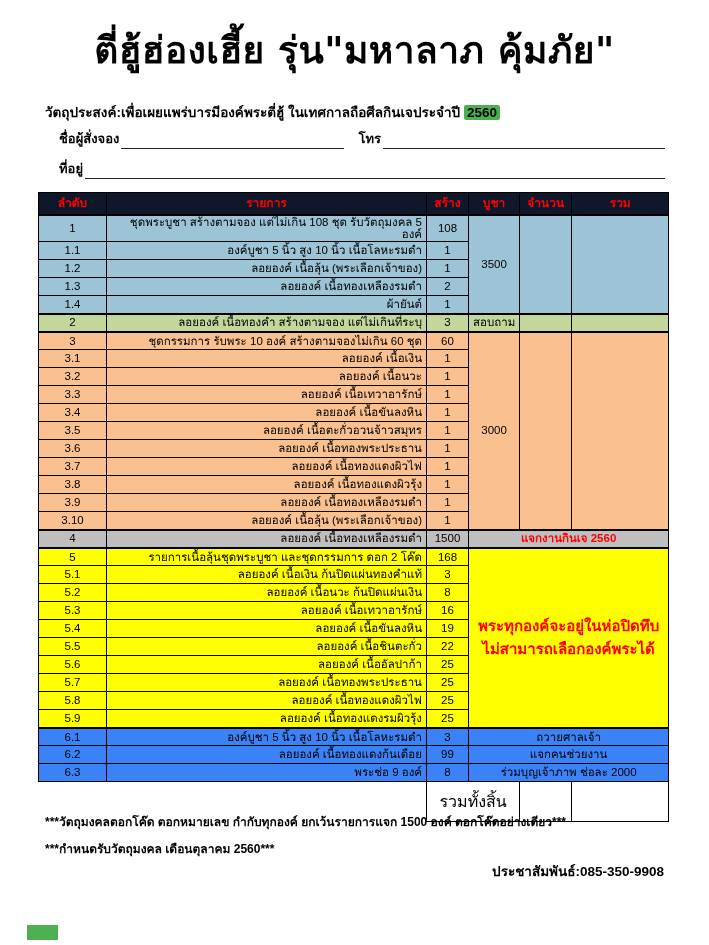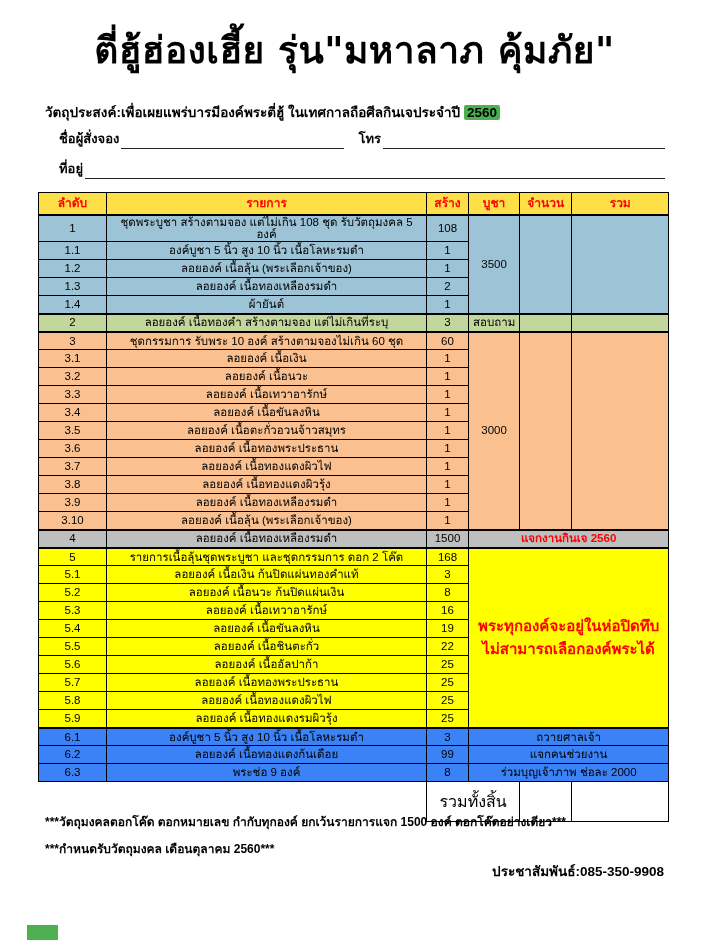--- a/index.html
+++ b/index.html
@@ -24,29 +24,29 @@
   .grow { flex:1; }
   .w280 { width:282px; }
   .w115 { width:118px; }
   .gap { width:14px; }
 
   table.order { position:absolute; top:192px; left:38px; border-collapse:collapse; table-layout:fixed; }
   td {
     border:1px solid #000; font-size:11.5px; line-height:1.12;
     height:18px; padding:0 4px; text-align:center; overflow:hidden;
   }
-  tr.head td { background:#fde047; color:#ff0000; font-weight:bold; font-size:12px; height:22px; }
+  tr.head td { background:#0f172a; color:#ff0000; font-weight:bold; font-size:12px; height:22px; }
   tr.blue td   { background:#9dc3d6; }
   tr.green1 td { background:#c3d69b; }
   tr.orange td { background:#fac090; }
   tr.gray td   { background:#bfbfbf; }
   tr.yellow td { background:#ffff00; }
   tr.green2 td { background:#3b82f6; }
   tr.gs td { border-top:2px solid #000; }
-  td.l { text-align:center; }
+  td.l { text-align:right; }
   td.red { color:#ff0000; font-weight:bold;margin-top:36px; }
   td.big { font-size:15px; white-space:pre-line; line-height:1.5; }
   td.nb { border:none; background:#fff; }
   tr.totalrow td { height:40px; background:#fff; }
   td.sumlabel { font-size:16px; font-weight:normal; font-family:"Liberation Serif","DejaVu Serif",serif; }
 
   .note { position:absolute; left:45px; font-size:12px; font-weight:600; }
   .contact { position:absolute; right:45px; top:860px; font-size:13.5px; font-weight:bold; text-align:right; }
   .signrow { position:absolute; top:884px; left:45px; width:512px; }
   .green-square { position:absolute; left:27px; top:925px; width:31px; height:15px; }

